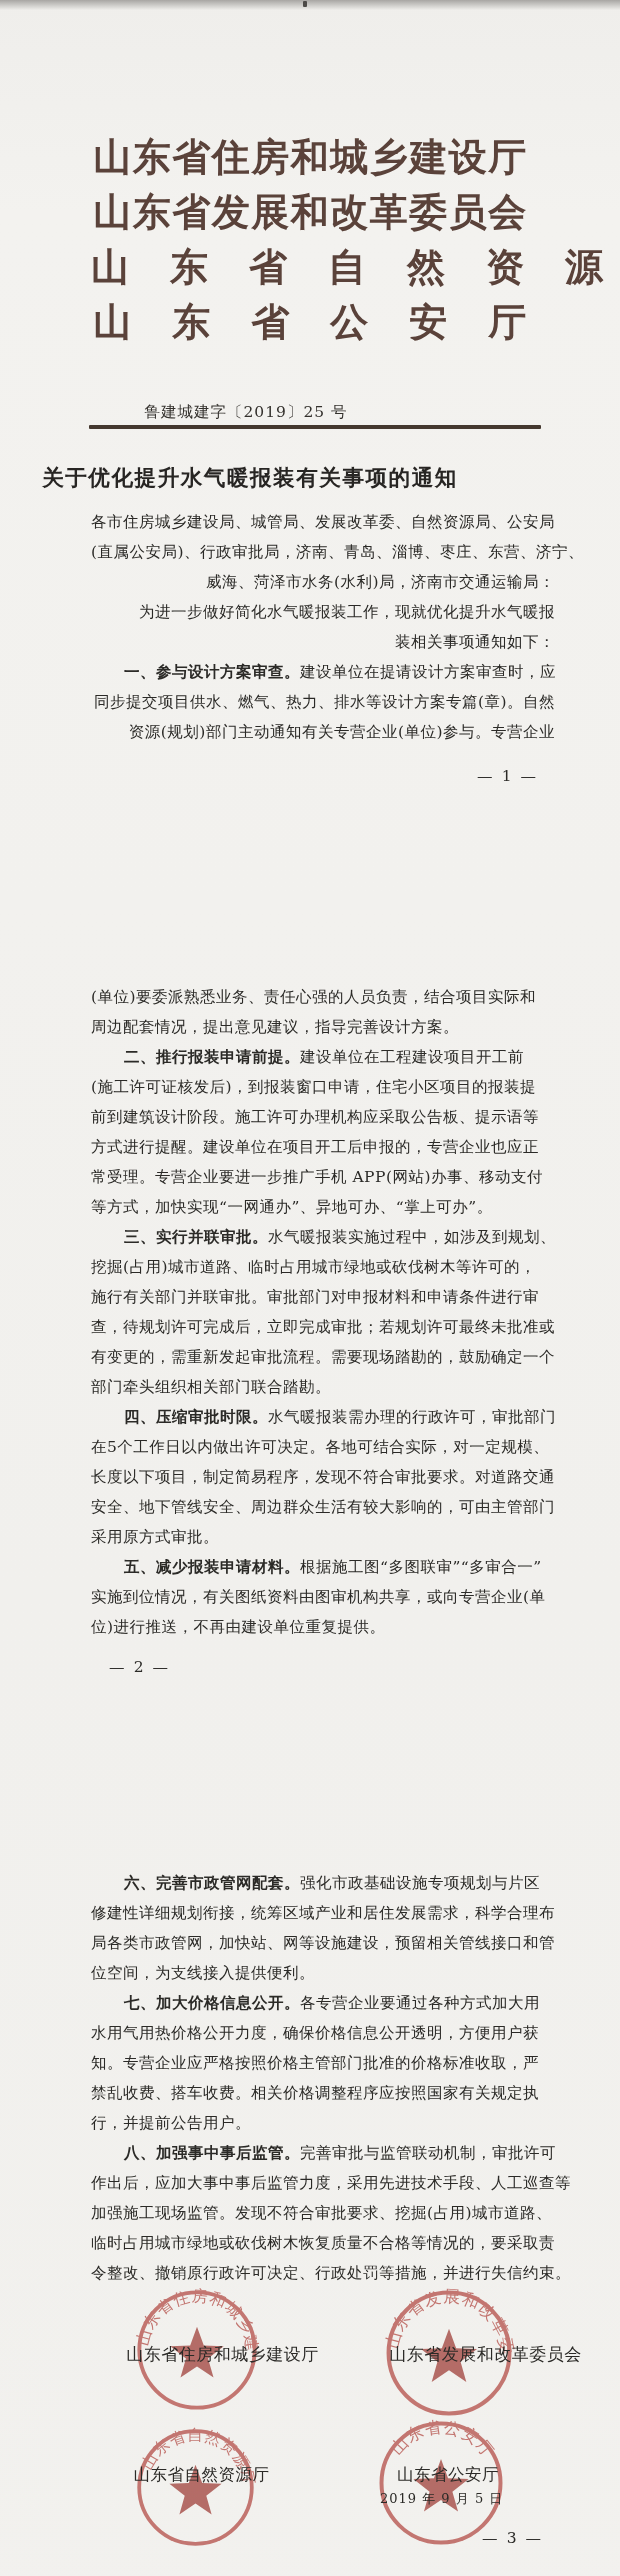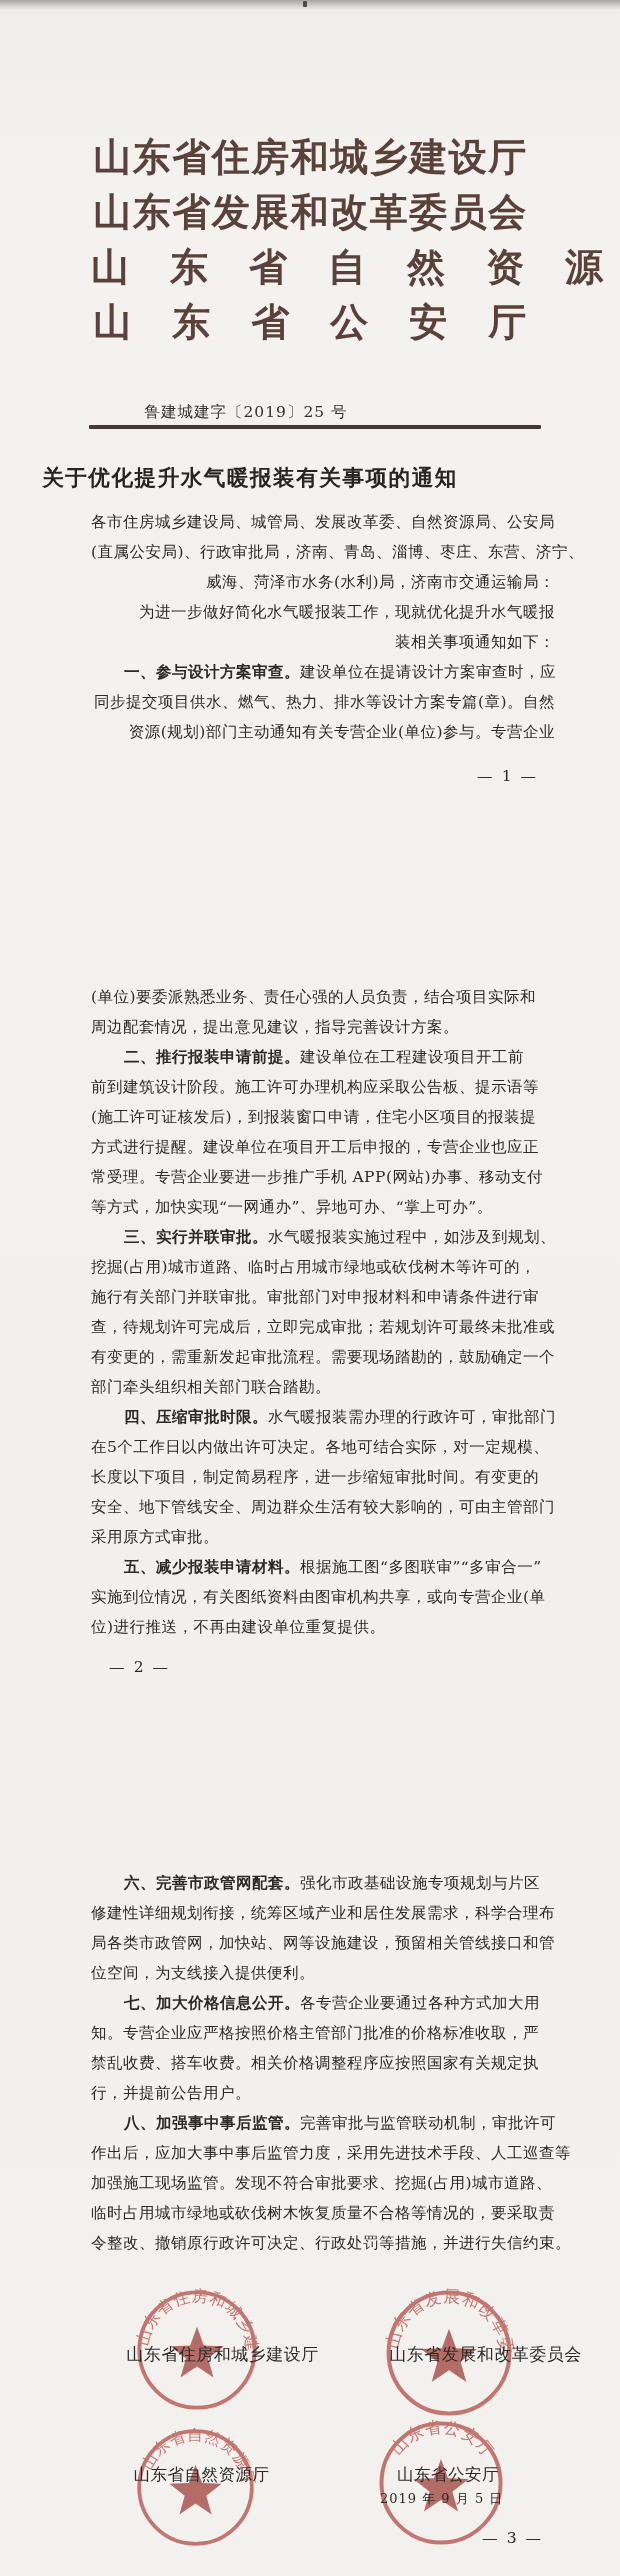--- a/index.html
+++ b/index.html
@@ -60,48 +60,49 @@
     <div class="ln ind"><b>一、参与设计方案审查。</b><span>建设单位在提请设计方案审查时，应</span></div>
     <div class="ln">同步提交项目供水、燃气、热力、排水等设计方案专篇(章)。自然</div>
     <div class="ln">资源(规划)部门主动通知有关专营企业(单位)参与。专营企业</div>
   </div>
   <div class="pagemark" style="left:477px;top:767px;">— 1 —</div>
 
   <div class="bodyblock" style="top:982px;">
     <div class="ln">(单位)要委派熟悉业务、责任心强的人员负责，结合项目实际和</div>
     <div class="ln">周边配套情况，提出意见建议，指导完善设计方案。</div>
     <div class="ln ind"><b>二、推行报装申请前提。</b><span>建设单位在工程建设项目开工前</span></div>
+    <div class="ln">(施工许可证核发后)，到报装窗口申请，住宅小区项目的报装提</div>
     <div class="ln">前到建筑设计阶段。施工许可办理机构应采取公告板、提示语等</div>
-    <div class="ln">(施工许可证核发后)，到报装窗口申请，住宅小区项目的报装提</div>
     <div class="ln">方式进行提醒。建设单位在项目开工后申报的，专营企业也应正</div>
     <div class="ln">常受理。专营企业要进一步推广手机 APP(网站)办事、移动支付</div>
     <div class="ln">等方式，加快实现“一网通办”、异地可办、“掌上可办”。</div>
     <div class="ln ind"><b>三、实行并联审批。</b><span>水气暖报装实施过程中，如涉及到规划、</span></div>
     <div class="ln">挖掘(占用)城市道路、临时占用城市绿地或砍伐树木等许可的，</div>
     <div class="ln">施行有关部门并联审批。审批部门对申报材料和申请条件进行审</div>
     <div class="ln">查，待规划许可完成后，立即完成审批；若规划许可最终未批准或</div>
     <div class="ln">有变更的，需重新发起审批流程。需要现场踏勘的，鼓励确定一个</div>
     <div class="ln">部门牵头组织相关部门联合踏勘。</div>
     <div class="ln ind"><b>四、压缩审批时限。</b><span>水气暖报装需办理的行政许可，审批部门</span></div>
     <div class="ln">在5个工作日以内做出许可决定。各地可结合实际，对一定规模、</div>
-    <div class="ln">长度以下项目，制定简易程序，进一步缩短审批时间。有变更的</div>
+    <div class="ln">长度以下项目，制定简易程序，发现不符合审批要求。对道路交通</div>
     <div class="ln">安全、地下管线安全、周边群众生活有较大影响的，可由主管部门</div>
     <div class="ln">采用原方式审批。</div>
     <div class="ln ind"><b>五、减少报装申请材料。</b><span>根据施工图“多图联审”“多审合一”</span></div>
     <div class="ln">实施到位情况，有关图纸资料由图审机构共享，或向专营企业(单</div>
     <div class="ln">位)进行推送，不再由建设单位重复提供。</div>
   </div>
   <div class="pagemark" style="left:109px;top:1658px;">— 2 —</div>
 
   <div class="bodyblock" style="top:1868px;">
     <div class="ln ind"><b>六、完善市政管网配套。</b><span>强化市政基础设施专项规划与片区</span></div>
     <div class="ln">修建性详细规划衔接，统筹区域产业和居住发展需求，科学合理布</div>
     <div class="ln">局各类市政管网，加快站、网等设施建设，预留相关管线接口和管</div>
     <div class="ln">位空间，为支线接入提供便利。</div>
     <div class="ln ind"><b>七、加大价格信息公开。</b><span>各专营企业要通过各种方式加大用</span></div>
+    <div class="ln">水用气用热价格公开力度，确保价格信息公开透明，方便用户获</div>
     <div class="ln">知。专营企业应严格按照价格主管部门批准的价格标准收取，严</div>
     <div class="ln">禁乱收费、搭车收费。相关价格调整程序应按照国家有关规定执</div>
     <div class="ln">行，并提前公告用户。</div>
     <div class="ln ind"><b>八、加强事中事后监管。</b><span>完善审批与监管联动机制，审批许可</span></div>
     <div class="ln">作出后，应加大事中事后监管力度，采用先进技术手段、人工巡查等</div>
     <div class="ln">加强施工现场监管。发现不符合审批要求、挖掘(占用)城市道路、</div>
     <div class="ln">临时占用城市绿地或砍伐树木恢复质量不合格等情况的，要采取责</div>
     <div class="ln">令整改、撤销原行政许可决定、行政处罚等措施，并进行失信约束。</div>
   </div>
 

